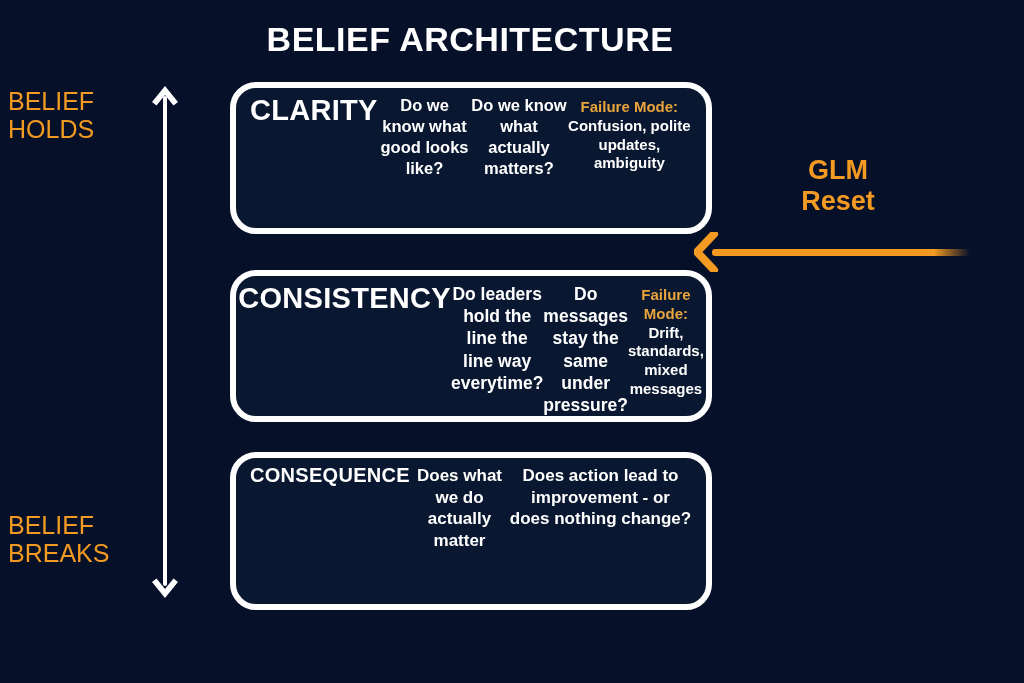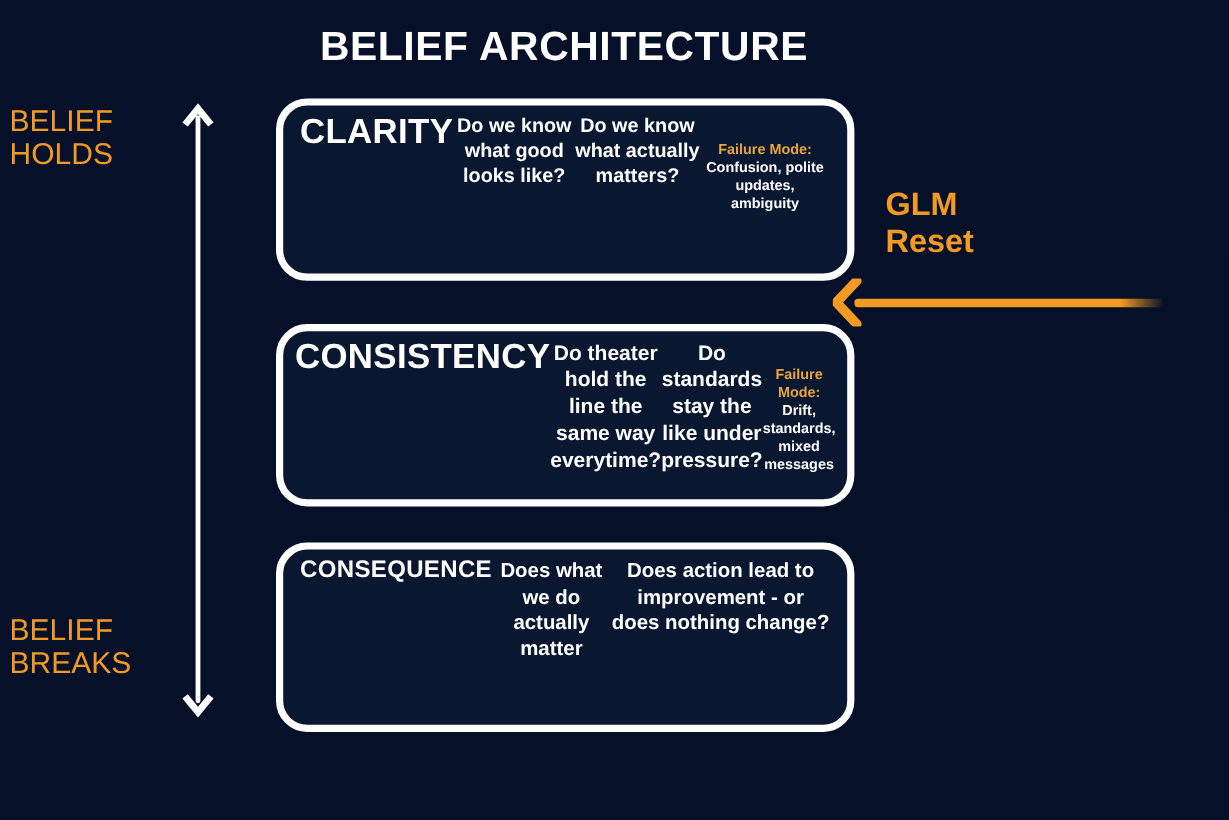--- a/index.html
+++ b/index.html
@@ -92,33 +92,34 @@
     font-size:16.5px;
     font-weight:bold;
     line-height:1.27;
     margin-top:1px;
   }
   .stage.s2 .stage-q { font-size:17.5px; }
   .stage.s3 .stage-q { font-size:17px; }
 
   .stage-fail {
     color:#ffffff;
-    font-size:12px;
+    font-size:15px;
     font-weight:bold;
     line-height:1.25;
-    margin-top:23px;
+    margin-top:4px;
   }
   .stage.s3 .stage-fail { margin-top:1px; font-size:16.5px; }
   .fail-label { color:#E9A53C; }
 
   
   .reset-label {
     position:absolute;
     left:738px; top:155px;
     width:200px;
+    text-align:center;
     color:#F29A22;
     font-size:27px;
     font-weight:bold;
     line-height:1.15;
   }
   .reset-shaft {
     position:absolute;
     left:712px; top:249px;
     width:258px; height:7px;
     border-radius:3px;
@@ -162,22 +163,22 @@
 
   <div class="stage s1">
     <div class="stage-title">CLARITY</div>
     <div class="stage-q">Do we know what good looks like?</div>
     <div class="stage-q">Do we know what actually matters?</div>
     <div class="stage-fail"><span class="fail-label">Failure Mode:</span><span> Confusion, polite updates, ambiguity</span></div>
   </div>
 
   <div class="stage s2">
     <div class="stage-title">CONSISTENCY</div>
-    <div class="stage-q">Do theater hold the line the same way everytime?</div>
-    <div class="stage-q">Do standards stay the like under pressure?</div>
+    <div class="stage-q">Do leaders hold the line the line way everytime?</div>
+    <div class="stage-q">Do messages stay the same under pressure?</div>
     <div class="stage-fail"><span class="fail-label">Failure Mode:</span><span> Drift, standards, mixed messages</span></div>
   </div>
 
   <div class="stage s3">
     <div class="stage-title">CONSEQUENCE</div>
     <div class="stage-q">Does what we do actually matter</div>
     <div class="stage-q">Does action lead to improvement - or does nothing change?</div>
   </div>
 
   <div class="reset-label">

